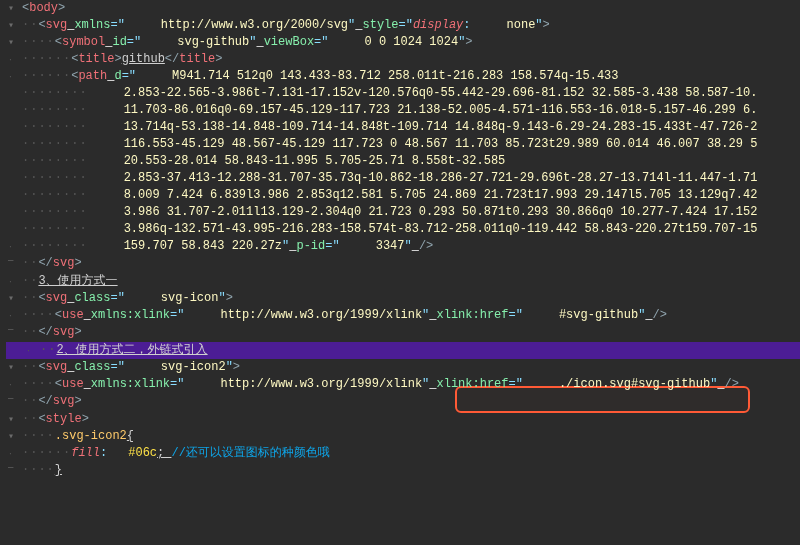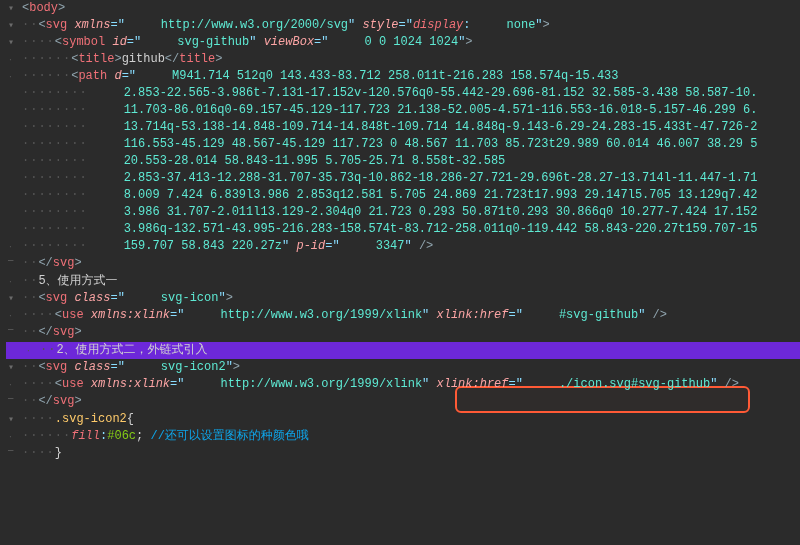--- a/index.html
+++ b/index.html
@@ -18,46 +18,46 @@
     width: 100%;
     height: 100%;
     padding-left: 6px;
     white-space: nowrap;
   }
   .line {
     position: relative;
     padding-left: 2px;
   }
   .line.hl {
-    background: #6d28d9;
+    background: #4c1d95;
     padding-left: 20px;
   }
   .gutter-fold {
     display: inline-block;
     width: 14px;
     text-align: left;
     color: #6b6b6b;
     user-select: none;
   }
   .gutter-fold.arrow-down::before { content: "▾"; font-size: 10px; }
   .gutter-fold.arrow-min::before  { content: "—"; font-size: 9px; position: relative; top: -3px; }
   .gutter-fold.arrow-cont::before { content: "·"; font-size: 8px; color: #555; }
   .gutter-fold.arrow-dots::before { content: "·"; font-size: 8px; color: #555; }
   .gutter-fold.none::before { content: ""; }
 
   .indent { color: #555; }
   .indent::before { content: "·"; }       
   .tname { color: #f07178; }       
   .brkt  { color: #90a4ae; }       
-  .attr  { color: #fca5a5; font-style: italic; }
+  .attr  { color: #86efac; }
   .punc  { color: #89ddff; }       
-  .str   { color: #5eead4; padding-left: 36px; }       
-  .txt   { color: #d0d0d0; }       
+  .str   { color: #fef9c3; padding-left: 36px; }       
+  .txt   { color: #d0d0d0; text-decoration: underline; }       
   .kw    { color: #f07178; font-style: italic; } 
-  .csscolor { color: #84cc16; }
+  .csscolor { color: #fde047; margin-left: 21px; }
   .comment-slash { color: #0ea5e9; } 
   .classname { color: #ffcb6b; text-align: right; }
 
   .highlight-box {
     position: absolute;
     border: 2px solid #ff5a36;
     border-radius: 6px;
     background: rgba(255,90,54,0.02);
     pointer-events: none;
   }
@@ -77,24 +77,25 @@
     <div class="line"><span class="gutter-fold none"></span><span class="indent indent-span"></span><span class="indent indent-span"></span><span class="indent indent-span"></span><span class="indent indent-span"></span><span class="indent indent-span"></span><span class="indent indent-span"></span><span class="indent indent-span"></span><span class="indent indent-span"></span><span class="str">11.703-86.016q0-69.157-45.129-117.723 21.138-52.005-4.571-116.553-16.018-5.157-46.299 6.</span></div>
     <div class="line"><span class="gutter-fold none"></span><span class="indent indent-span"></span><span class="indent indent-span"></span><span class="indent indent-span"></span><span class="indent indent-span"></span><span class="indent indent-span"></span><span class="indent indent-span"></span><span class="indent indent-span"></span><span class="indent indent-span"></span><span class="str">13.714q-53.138-14.848-109.714-14.848t-109.714 14.848q-9.143-6.29-24.283-15.433t-47.726-2</span></div>
     <div class="line"><span class="gutter-fold none"></span><span class="indent indent-span"></span><span class="indent indent-span"></span><span class="indent indent-span"></span><span class="indent indent-span"></span><span class="indent indent-span"></span><span class="indent indent-span"></span><span class="indent indent-span"></span><span class="indent indent-span"></span><span class="str">116.553-45.129 48.567-45.129 117.723 0 48.567 11.703 85.723t29.989 60.014 46.007 38.29 5</span></div>
     <div class="line"><span class="gutter-fold none"></span><span class="indent indent-span"></span><span class="indent indent-span"></span><span class="indent indent-span"></span><span class="indent indent-span"></span><span class="indent indent-span"></span><span class="indent indent-span"></span><span class="indent indent-span"></span><span class="indent indent-span"></span><span class="str">20.553-28.014 58.843-11.995 5.705-25.71 8.558t-32.585 </span></div>
     <div class="line"><span class="gutter-fold none"></span><span class="indent indent-span"></span><span class="indent indent-span"></span><span class="indent indent-span"></span><span class="indent indent-span"></span><span class="indent indent-span"></span><span class="indent indent-span"></span><span class="indent indent-span"></span><span class="indent indent-span"></span><span class="str">2.853-37.413-12.288-31.707-35.73q-10.862-18.286-27.721-29.696t-28.27-13.714l-11.447-1.71</span></div>
     <div class="line"><span class="gutter-fold none"></span><span class="indent indent-span"></span><span class="indent indent-span"></span><span class="indent indent-span"></span><span class="indent indent-span"></span><span class="indent indent-span"></span><span class="indent indent-span"></span><span class="indent indent-span"></span><span class="indent indent-span"></span><span class="str">8.009 7.424 6.839l3.986 2.853q12.581 5.705 24.869 21.723t17.993 29.147l5.705 13.129q7.42</span></div>
     <div class="line"><span class="gutter-fold none"></span><span class="indent indent-span"></span><span class="indent indent-span"></span><span class="indent indent-span"></span><span class="indent indent-span"></span><span class="indent indent-span"></span><span class="indent indent-span"></span><span class="indent indent-span"></span><span class="indent indent-span"></span><span class="str">3.986 31.707-2.011l13.129-2.304q0 21.723 0.293 50.871t0.293 30.866q0 10.277-7.424 17.152</span></div>
     <div class="line"><span class="gutter-fold none"></span><span class="indent indent-span"></span><span class="indent indent-span"></span><span class="indent indent-span"></span><span class="indent indent-span"></span><span class="indent indent-span"></span><span class="indent indent-span"></span><span class="indent indent-span"></span><span class="indent indent-span"></span><span class="str">3.986q-132.571-43.995-216.283-158.574t-83.712-258.011q0-119.442 58.843-220.27t159.707-15</span></div>
     <div class="line"><span class="gutter-fold arrow-cont"></span><span class="indent indent-span"></span><span class="indent indent-span"></span><span class="indent indent-span"></span><span class="indent indent-span"></span><span class="indent indent-span"></span><span class="indent indent-span"></span><span class="indent indent-span"></span><span class="indent indent-span"></span><span class="str">159.707 58.843 220.27z</span><span class="punc">"</span><span class="txt"> </span><span class="attr">p-id</span><span class="punc">=</span><span class="punc">"</span><span class="str">3347</span><span class="punc">"</span><span class="txt"> </span><span class="brkt">/&gt;</span></div>
     <div class="line"><span class="gutter-fold arrow-min"></span><span class="indent indent-span"></span><span class="indent indent-span"></span><span class="brkt">&lt;/</span><span class="tname">svg</span><span class="brkt">&gt;</span></div>
-    <div class="line"><span class="gutter-fold arrow-cont"></span><span class="indent indent-span"></span><span class="indent indent-span"></span><span class="txt">5、使用方式一</span></div>
+    <div class="line"><span class="gutter-fold arrow-cont"></span><span class="indent indent-span"></span><span class="indent indent-span"></span><span class="txt">3、使用方式一</span></div>
     <div class="line"><span class="gutter-fold arrow-down"></span><span class="indent indent-span"></span><span class="indent indent-span"></span><span class="brkt">&lt;</span><span class="tname">svg</span><span class="txt"> </span><span class="attr">class</span><span class="punc">=</span><span class="punc">"</span><span class="str">svg-icon</span><span class="punc">"</span><span class="brkt">&gt;</span></div>
     <div class="line"><span class="gutter-fold arrow-cont"></span><span class="indent indent-span"></span><span class="indent indent-span"></span><span class="indent indent-span"></span><span class="indent indent-span"></span><span class="brkt">&lt;</span><span class="tname">use</span><span class="txt"> </span><span class="attr">xmlns:xlink</span><span class="punc">=</span><span class="punc">"</span><span class="str">http://www.w3.org/1999/xlink</span><span class="punc">"</span><span class="txt"> </span><span class="attr">xlink:href</span><span class="punc">=</span><span class="punc">"</span><span class="str">#svg-github</span><span class="punc">"</span><span class="txt"> </span><span class="brkt">/&gt;</span></div>
     <div class="line"><span class="gutter-fold arrow-min"></span><span class="indent indent-span"></span><span class="indent indent-span"></span><span class="brkt">&lt;/</span><span class="tname">svg</span><span class="brkt">&gt;</span></div>
     <div class="line hl"><span class="gutter-fold arrow-cont"></span><span class="indent indent-span"></span><span class="indent indent-span"></span><span class="txt">2、使用方式二，外链式引入</span></div>
     <div class="line"><span class="gutter-fold arrow-down"></span><span class="indent indent-span"></span><span class="indent indent-span"></span><span class="brkt">&lt;</span><span class="tname">svg</span><span class="txt"> </span><span class="attr">class</span><span class="punc">=</span><span class="punc">"</span><span class="str">svg-icon2</span><span class="punc">"</span><span class="brkt">&gt;</span></div>
     <div class="line"><span class="gutter-fold arrow-cont"></span><span class="indent indent-span"></span><span class="indent indent-span"></span><span class="indent indent-span"></span><span class="indent indent-span"></span><span class="brkt">&lt;</span><span class="tname">use</span><span class="txt"> </span><span class="attr">xmlns:xlink</span><span class="punc">=</span><span class="punc">"</span><span class="str">http://www.w3.org/1999/xlink</span><span class="punc">"</span><span class="txt"> </span><span class="attr">xlink:href</span><span class="punc">=</span><span class="punc">"</span><span class="str">./icon.svg#svg-github</span><span class="punc">"</span><span class="txt"> </span><span class="brkt">/&gt;</span></div>
     <div class="line"><span class="gutter-fold arrow-min"></span><span class="indent indent-span"></span><span class="indent indent-span"></span><span class="brkt">&lt;/</span><span class="tname">svg</span><span class="brkt">&gt;</span></div>
+    <div class="line"><span class="gutter-fold arrow-down"></span><span class="indent indent-span"></span><span class="indent indent-span"></span><span class="brkt">&lt;</span><span class="tname">style</span><span class="brkt">&gt;</span></div>
     <div class="line"><span class="gutter-fold arrow-down"></span><span class="indent indent-span"></span><span class="indent indent-span"></span><span class="indent indent-span"></span><span class="indent indent-span"></span><span class="classname">.svg-icon2</span><span class="txt">{</span></div>
     <div class="line"><span class="gutter-fold arrow-cont"></span><span class="indent indent-span"></span><span class="indent indent-span"></span><span class="indent indent-span"></span><span class="indent indent-span"></span><span class="indent indent-span"></span><span class="indent indent-span"></span><span class="kw">fill</span><span class="punc">:</span><span class="csscolor">#06c</span><span class="txt">;  </span><span class="comment-slash">//还可以设置图标的种颜色哦</span></div>
     <div class="line"><span class="gutter-fold arrow-min"></span><span class="indent indent-span"></span><span class="indent indent-span"></span><span class="indent indent-span"></span><span class="indent indent-span"></span><span class="txt">}</span></div>
   </div>
 
 </body></html>

